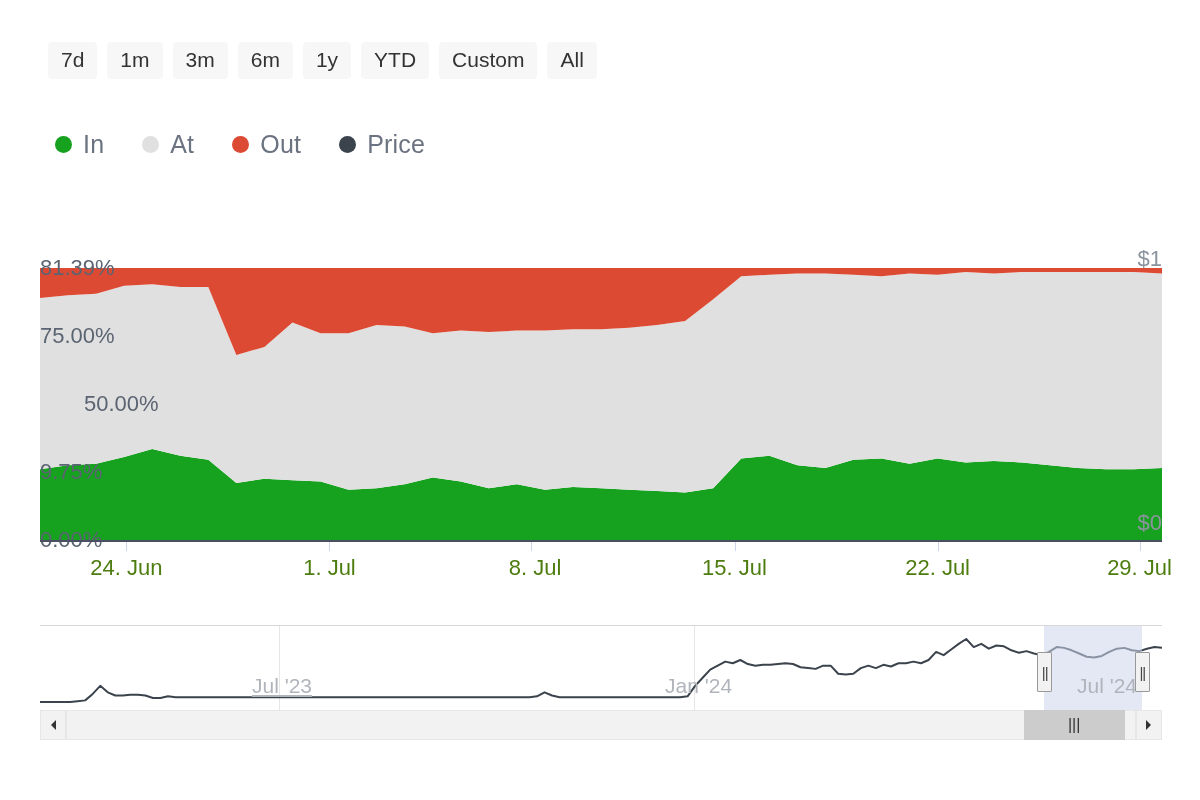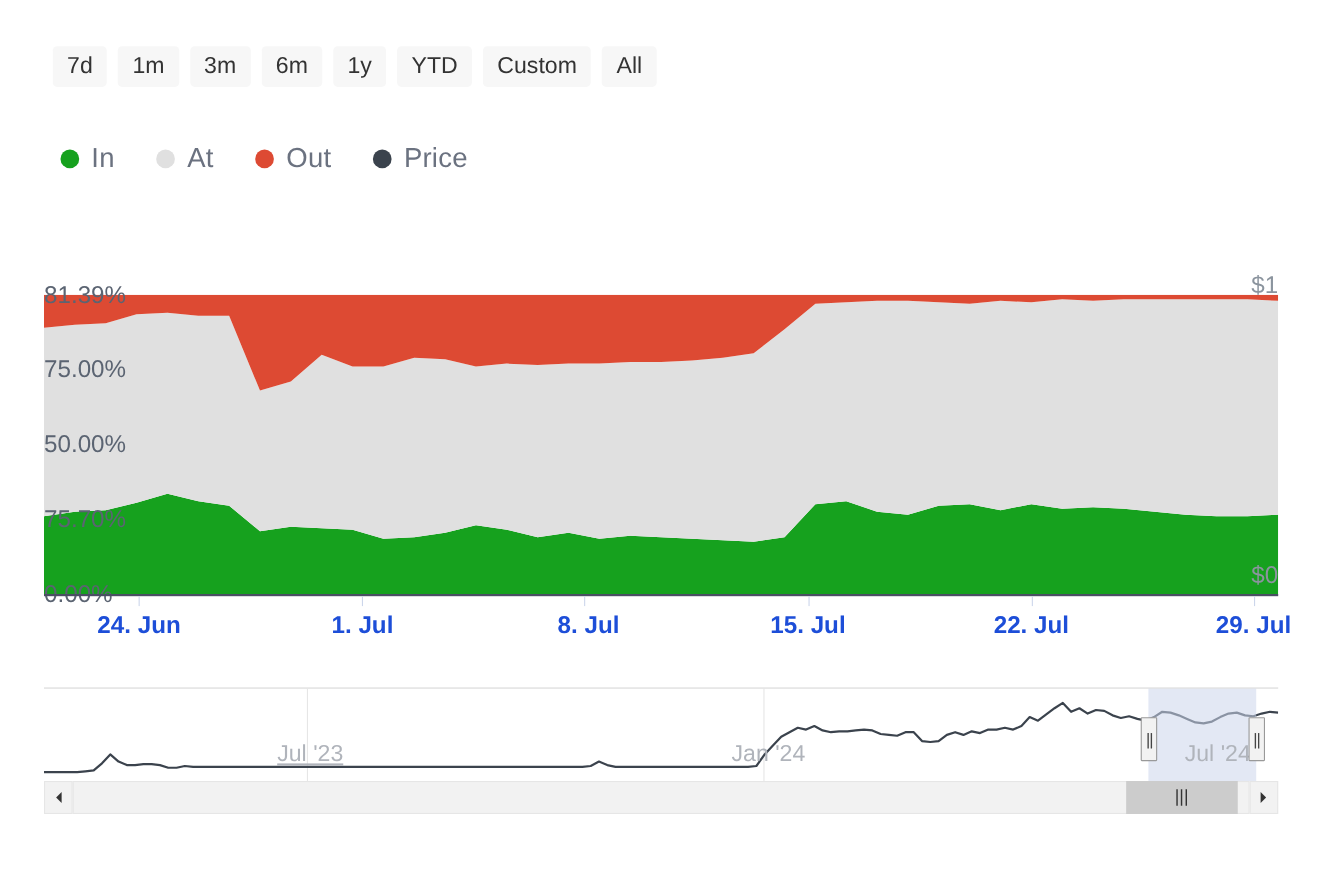--- a/index.html
+++ b/index.html
@@ -75,25 +75,24 @@
     position: absolute;
     left: 40px;
     font-size: 22px;
     color: #5b6472;
     line-height: 1;
     white-space: nowrap;
   }
   .axis-label-x {
     position: absolute;
     font-size: 22px;
-    color: #1d4ed8;
+    color: #4d7c0f;
     line-height: 1;
     white-space: nowrap;
     transform: translateX(-50%);
-    font-weight: bold;
   }
   .price-label {
     position: absolute;
     font-size: 22px;
     color: #8b949e;
     line-height: 1;
     white-space: nowrap;
   }
 
   .x-axis-line {
@@ -241,22 +240,22 @@
   <div class="plot-wrap">
     <svg class="plot-svg" id="plotSvg" viewBox="0 0 1122 272" preserveAspectRatio="none">
         <path d="M0.00,201.28 L28.05,197.20 L56.10,195.84 L84.15,189.04 L112.20,180.88 L140.25,187.68 L168.30,191.76 L196.35,214.88 L224.40,210.80 L252.45,212.16 L280.50,213.52 L308.55,221.68 L336.60,220.32 L364.65,216.24 L392.70,209.44 L420.75,213.52 L448.80,220.32 L476.85,216.24 L504.90,221.68 L532.95,218.96 L561.00,220.32 L589.05,221.68 L617.10,223.04 L645.15,224.40 L673.20,220.32 L701.25,190.40 L729.30,187.68 L757.35,197.20 L785.40,199.92 L813.45,191.76 L841.50,190.40 L869.55,195.84 L897.60,190.40 L925.65,194.48 L953.70,193.12 L981.75,194.48 L1009.80,197.20 L1037.85,199.92 L1065.90,201.28 L1093.95,201.28 L1122.00,199.92 L1122.00,272.00 L1093.95,272.00 L1065.90,272.00 L1037.85,272.00 L1009.80,272.00 L981.75,272.00 L953.70,272.00 L925.65,272.00 L897.60,272.00 L869.55,272.00 L841.50,272.00 L813.45,272.00 L785.40,272.00 L757.35,272.00 L729.30,272.00 L701.25,272.00 L673.20,272.00 L645.15,272.00 L617.10,272.00 L589.05,272.00 L561.00,272.00 L532.95,272.00 L504.90,272.00 L476.85,272.00 L448.80,272.00 L420.75,272.00 L392.70,272.00 L364.65,272.00 L336.60,272.00 L308.55,272.00 L280.50,272.00 L252.45,272.00 L224.40,272.00 L196.35,272.00 L168.30,272.00 L140.25,272.00 L112.20,272.00 L84.15,272.00 L56.10,272.00 L28.05,272.00 L0.00,272.00 Z" fill="#16a11e"></path>
         <path d="M0.00,29.92 L28.05,27.20 L56.10,25.84 L84.15,17.68 L112.20,16.32 L140.25,19.04 L168.30,19.04 L196.35,87.04 L224.40,78.88 L252.45,54.40 L280.50,65.28 L308.55,65.28 L336.60,57.12 L364.65,58.48 L392.70,65.28 L420.75,62.56 L448.80,63.92 L476.85,62.56 L504.90,62.56 L532.95,61.20 L561.00,61.20 L589.05,59.84 L617.10,57.12 L645.15,53.04 L673.20,31.28 L701.25,8.16 L729.30,6.80 L757.35,5.44 L785.40,5.44 L813.45,6.80 L841.50,8.16 L869.55,5.44 L897.60,6.80 L925.65,4.08 L953.70,5.44 L981.75,4.08 L1009.80,4.08 L1037.85,4.08 L1065.90,4.08 L1093.95,4.08 L1122.00,5.44 L1122.00,199.92 L1093.95,201.28 L1065.90,201.28 L1037.85,199.92 L1009.80,197.20 L981.75,194.48 L953.70,193.12 L925.65,194.48 L897.60,190.40 L869.55,195.84 L841.50,190.40 L813.45,191.76 L785.40,199.92 L757.35,197.20 L729.30,187.68 L701.25,190.40 L673.20,220.32 L645.15,224.40 L617.10,223.04 L589.05,221.68 L561.00,220.32 L532.95,218.96 L504.90,221.68 L476.85,216.24 L448.80,220.32 L420.75,213.52 L392.70,209.44 L364.65,216.24 L336.60,220.32 L308.55,221.68 L280.50,213.52 L252.45,212.16 L224.40,210.80 L196.35,214.88 L168.30,191.76 L140.25,187.68 L112.20,180.88 L84.15,189.04 L56.10,195.84 L28.05,197.20 L0.00,201.28 Z" fill="#e0e0e0"></path>
         <path d="M0.00,0.00 L28.05,0.00 L56.10,0.00 L84.15,0.00 L112.20,0.00 L140.25,0.00 L168.30,0.00 L196.35,0.00 L224.40,0.00 L252.45,0.00 L280.50,0.00 L308.55,0.00 L336.60,0.00 L364.65,0.00 L392.70,0.00 L420.75,0.00 L448.80,0.00 L476.85,0.00 L504.90,0.00 L532.95,0.00 L561.00,0.00 L589.05,0.00 L617.10,0.00 L645.15,0.00 L673.20,0.00 L701.25,0.00 L729.30,0.00 L757.35,0.00 L785.40,0.00 L813.45,0.00 L841.50,0.00 L869.55,0.00 L897.60,0.00 L925.65,0.00 L953.70,0.00 L981.75,0.00 L1009.80,0.00 L1037.85,0.00 L1065.90,0.00 L1093.95,0.00 L1122.00,0.00 L1122.00,5.44 L1093.95,4.08 L1065.90,4.08 L1037.85,4.08 L1009.80,4.08 L981.75,4.08 L953.70,5.44 L925.65,4.08 L897.60,6.80 L869.55,5.44 L841.50,8.16 L813.45,6.80 L785.40,5.44 L757.35,5.44 L729.30,6.80 L701.25,8.16 L673.20,31.28 L645.15,53.04 L617.10,57.12 L589.05,59.84 L561.00,61.20 L532.95,61.20 L504.90,62.56 L476.85,62.56 L448.80,63.92 L420.75,62.56 L392.70,65.28 L364.65,58.48 L336.60,57.12 L308.55,65.28 L280.50,65.28 L252.45,54.40 L224.40,78.88 L196.35,87.04 L168.30,19.04 L140.25,19.04 L112.20,16.32 L84.15,17.68 L56.10,25.84 L28.05,27.20 L0.00,29.92 Z" fill="#dd4a33"></path>
       </svg>
   </div>
 
   <div id="yLabels">
       <div class="axis-label-y" style="top: 529px;">0.00%</div>
-      <div class="axis-label-y" style="top: 461px;">75.70%</div>
-      <div class="axis-label-y" style="top: 393px;">50.00%</div>
+      <div class="axis-label-y" style="top: 461px;">9.75%</div>
+      <div class="axis-label-y" style="top: 393px; padding-left: 44px;">50.00%</div>
       <div class="axis-label-y" style="top: 325px;">75.00%</div>
       <div class="axis-label-y" style="top: 257px;">81.39%</div>
     </div>
 
   <div id="xLabels">
       <div class="axis-label-x" style="left: 126.394px; top: 557px;">24. Jun</div>
       <div class="axis-label-x" style="left: 329.476px; top: 557px;">1. Jul</div>
       <div class="axis-label-x" style="left: 535px; top: 557px;">8. Jul</div>
       <div class="axis-label-x" style="left: 734.518px; top: 557px;">15. Jul</div>
       <div class="axis-label-x" style="left: 937.6px; top: 557px;">22. Jul</div>

